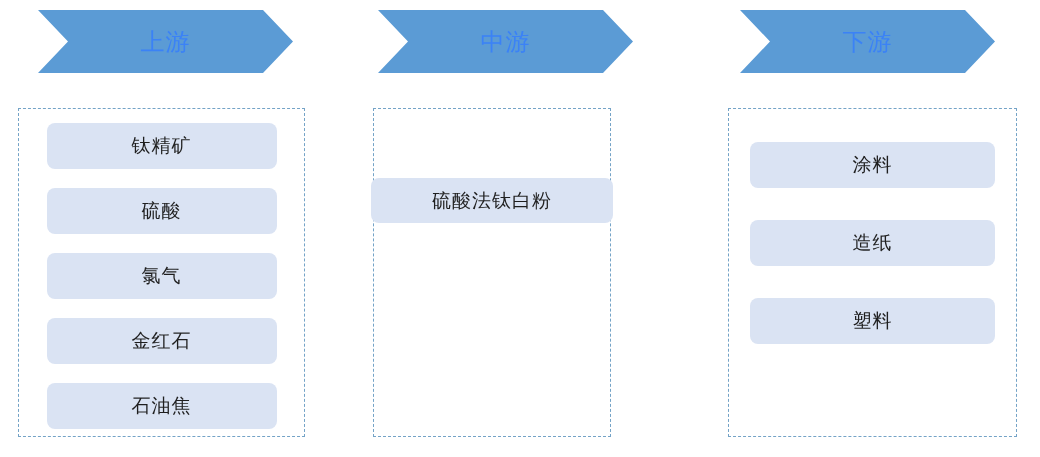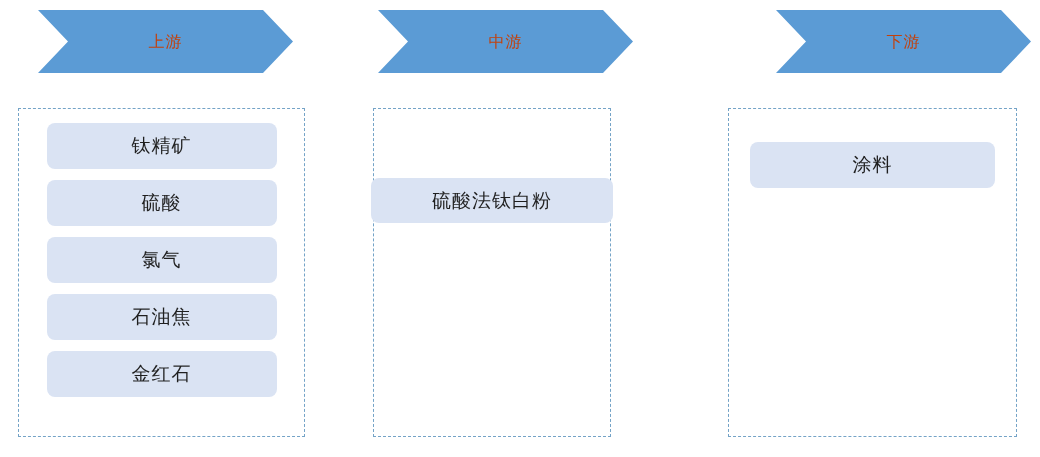--- a/index.html
+++ b/index.html
@@ -33,41 +33,41 @@
     width: 100%;
     height: 100%;
     display: block;
   }
   .stage-label {
     position: absolute;
     inset: 0;
     display: flex;
     align-items: center;
     justify-content: center;
-    color: #c2410c;
-    font-size: 16px;
+    color: #3b82f6;
+    font-size: 24px;
     line-height: 1;
     letter-spacing: 1px;
   }
   .arrow-1 { left: 38px; }
   .arrow-2 { left: 378px; }
-  .arrow-3 { left: 776px; }
+  .arrow-3 { left: 740px; }
 
   
   .panel {
     position: absolute;
     top: 108px;
     height: 329px;
     box-sizing: border-box;
     border: 1px dashed #74a3c7;
     display: flex;
     flex-direction: column;
     align-items: center;
   }
-  .panel-1 { left: 18px;  width: 287px; padding: 14px 0 6px;  gap: 11px; }
+  .panel-1 { left: 18px;  width: 287px; padding: 14px 0 6px;  gap: 19px; }
   .panel-2 { left: 373px; width: 238px; padding: 69px 0 0;    gap: 80px; }
   .panel-3 { left: 728px; width: 289px; padding: 33px 0 13px; gap: 32px; }
 
   
   .item {
     background: #dae3f3;
     border-radius: 8px;
     flex: 0 0 auto;
     display: flex;
     align-items: center;
@@ -103,25 +103,27 @@
     <svg viewBox="0 0 255 63" preserveAspectRatio="none">
       <polygon points="0,0 225,0 255,31.5 225,63 0,63 30,31.5" fill="#5B9BD5"></polygon>
     </svg>
     <span class="stage-label">下游</span>
   </div>
 
   <div class="panel panel-1">
     <div class="item">钛精矿</div>
     <div class="item">硫酸</div>
     <div class="item">氯气</div>
+    <div class="item">金红石</div>
     <div class="item">石油焦</div>
-    <div class="item">金红石</div>
   </div>
 
   <div class="panel panel-2">
     <div class="item">硫酸法钛白粉</div>
   </div>
 
   <div class="panel panel-3">
     <div class="item">涂料</div>
+    <div class="item">造纸</div>
+    <div class="item">塑料</div>
   </div>
 
 </div>
 
 </body></html>

